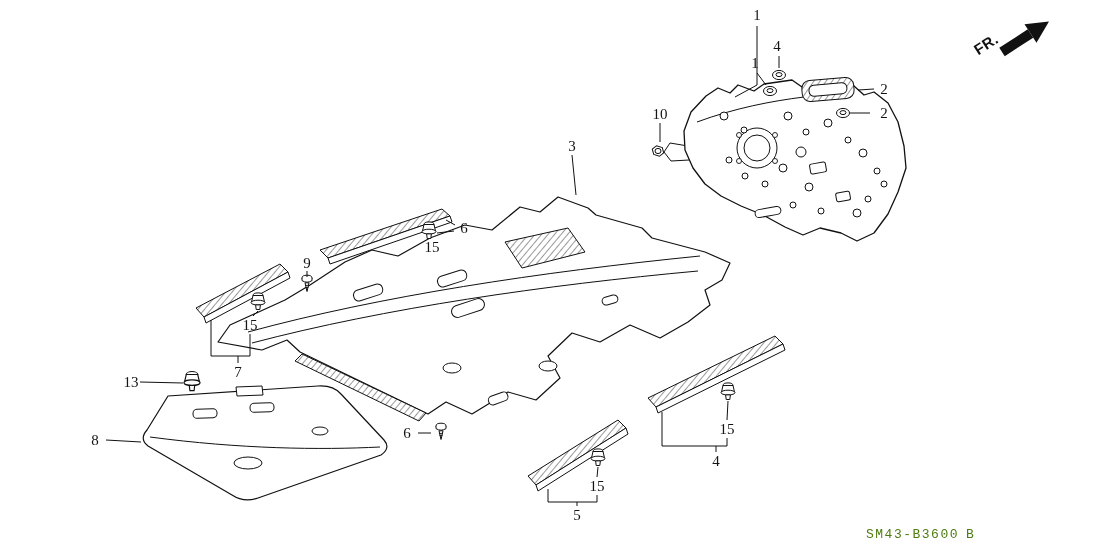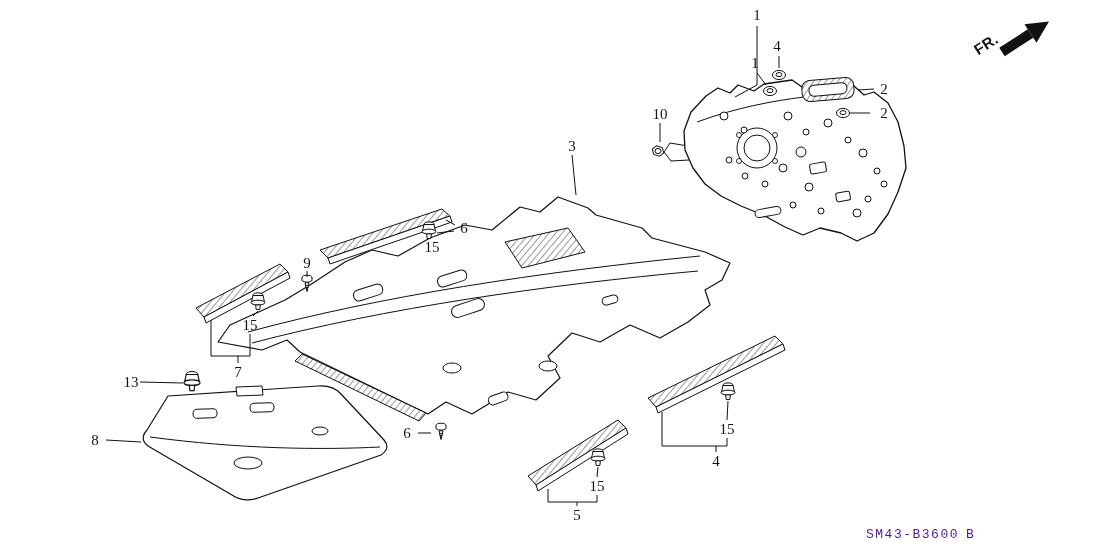--- a/index.html
+++ b/index.html
@@ -29,21 +29,21 @@
     font-size:15px;
     letter-spacing:0.5px;
     color:#111;
   }
   .drawing-code{
     position:absolute;
     left:866px;top:527px;
     font-family:"Liberation Mono",monospace;
     font-size:13px;
     letter-spacing:1.5px;
-    color:#4c1d95;
+    color:#4d7c0f;
   }
   .drawing-code .suffix{margin-left:7px;}
 </style>
 </head>
 <body>
 
 <div class="canvas">
 
   <svg width="1108" height="553" viewBox="0 0 1108 553">
     <defs>

